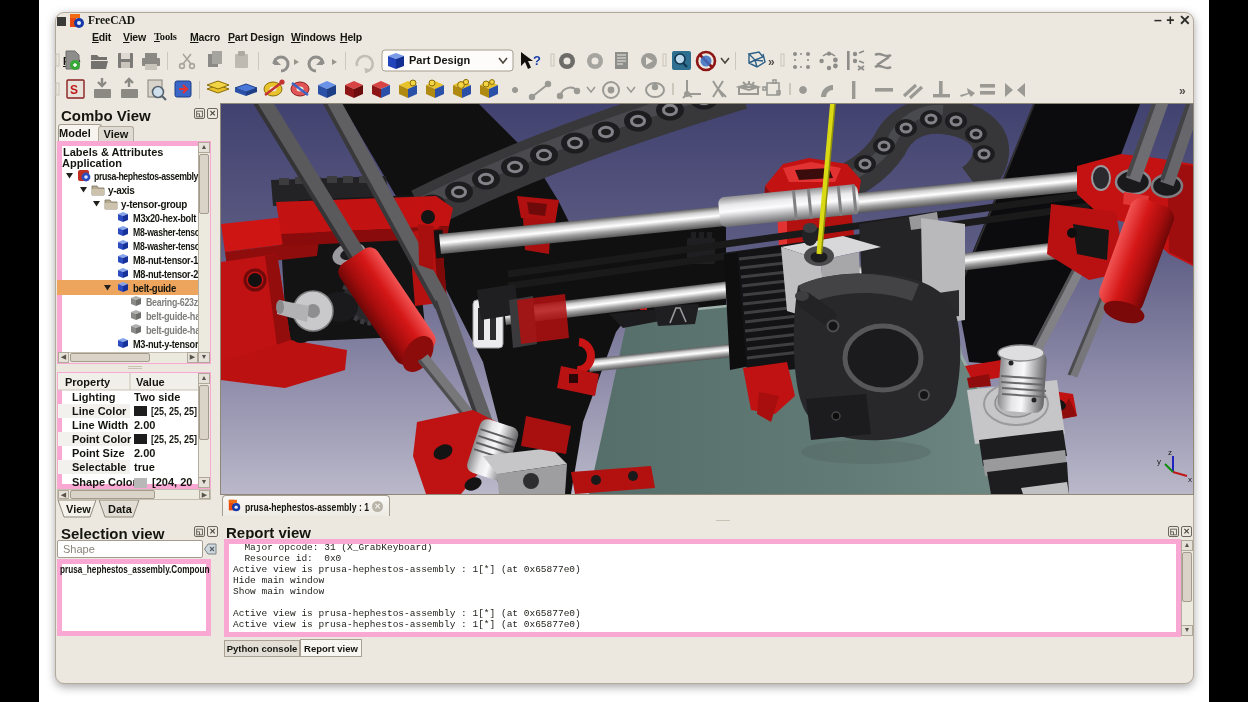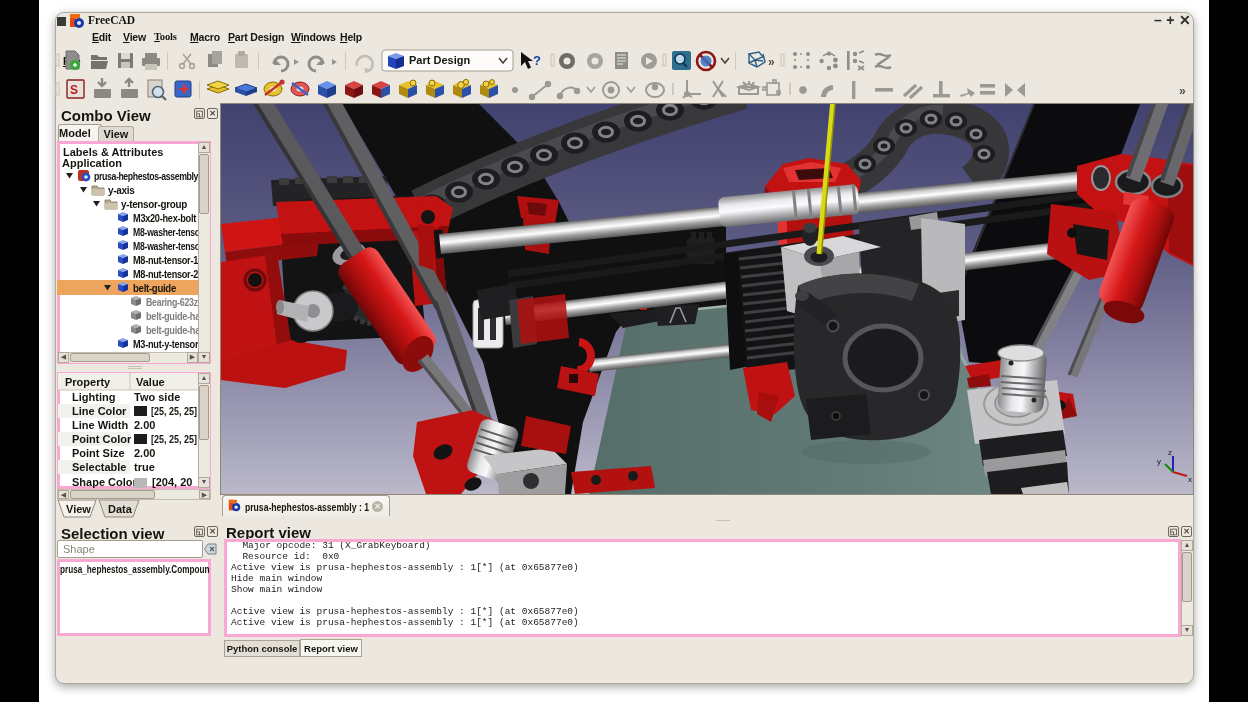--- a/index.html
+++ b/index.html
@@ -4,21 +4,21 @@
 <style>
   html,body{margin:0;padding:0;width:1248px;height:702px;background:#000;overflow:hidden;}
   *{box-sizing:border-box;}
   body{font-family:"Liberation Sans", sans-serif;}
   #stage{position:absolute;left:0;top:0;width:1248px;height:702px;}
   #whitebg{position:absolute;left:39px;top:0;width:1170px;height:702px;background:#fff;}
   #win{position:absolute;left:55px;top:12px;width:1139px;height:672px;background:#ece8e0;border:1px solid #b3aa9c;border-radius:9px;box-shadow:0 3px 10px rgba(0,0,0,.35);}
   .abs{position:absolute;}
   .txt{color:#15150f;font-size:11px;font-weight:bold;white-space:nowrap;}
   .panel-title{font-size:15px;font-weight:bold;color:#15150f;}
-  .whitebox{background:#fff;border:3px solid #f9a8d4;}
+  .whitebox{background:#fff;border:5px solid #f9a8d4;}
   .dockicon{width:11px;height:11px;border:1px solid #6c665c;border-radius:2px;background:#ece8e0;color:#4a463e;font-size:8px;line-height:9px;text-align:center;font-weight:bold;}
   .menu-item{display:inline-block;font-size:10.5px;letter-spacing:-0.2px;font-weight:bold;color:#15150f;}
   .menu-item span{text-decoration:underline;}
   .scroll-thumb{background:#d9d3c8;border:1px solid #a39b8c;border-radius:2px;}
   .arrowbtn{position:absolute;background:#e7e2d9;border:1px solid #b0a898;color:#5a554b;font-size:7px;line-height:8px;text-align:center;}
 </style>
 </head>
 <body>
 <div id="stage">
 <div id="whitebg"></div>

